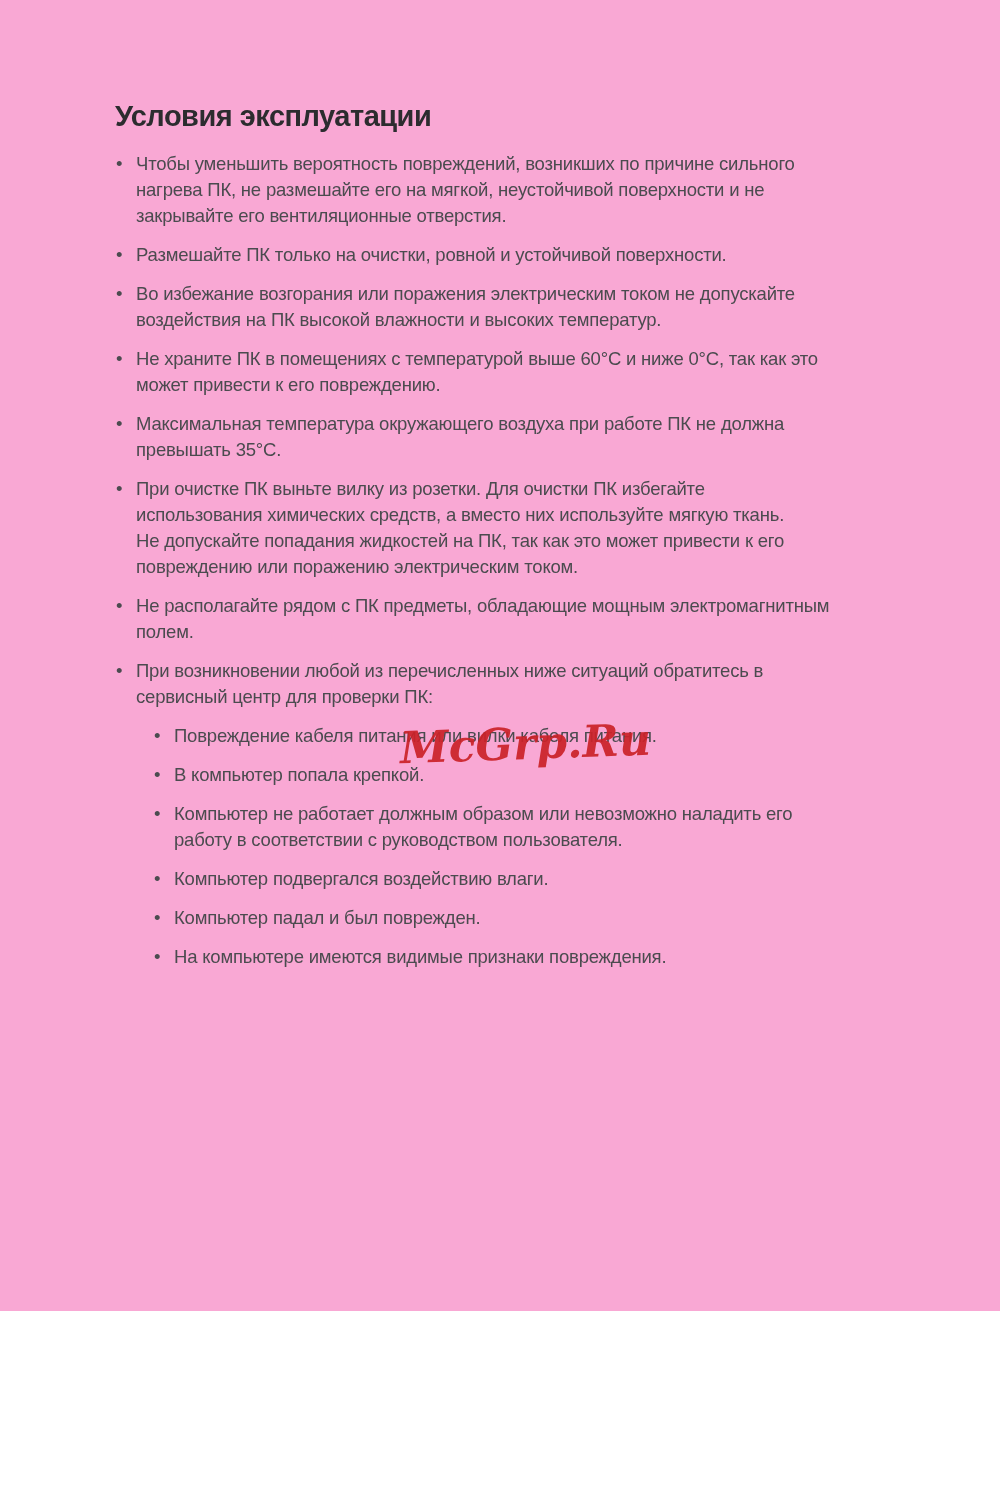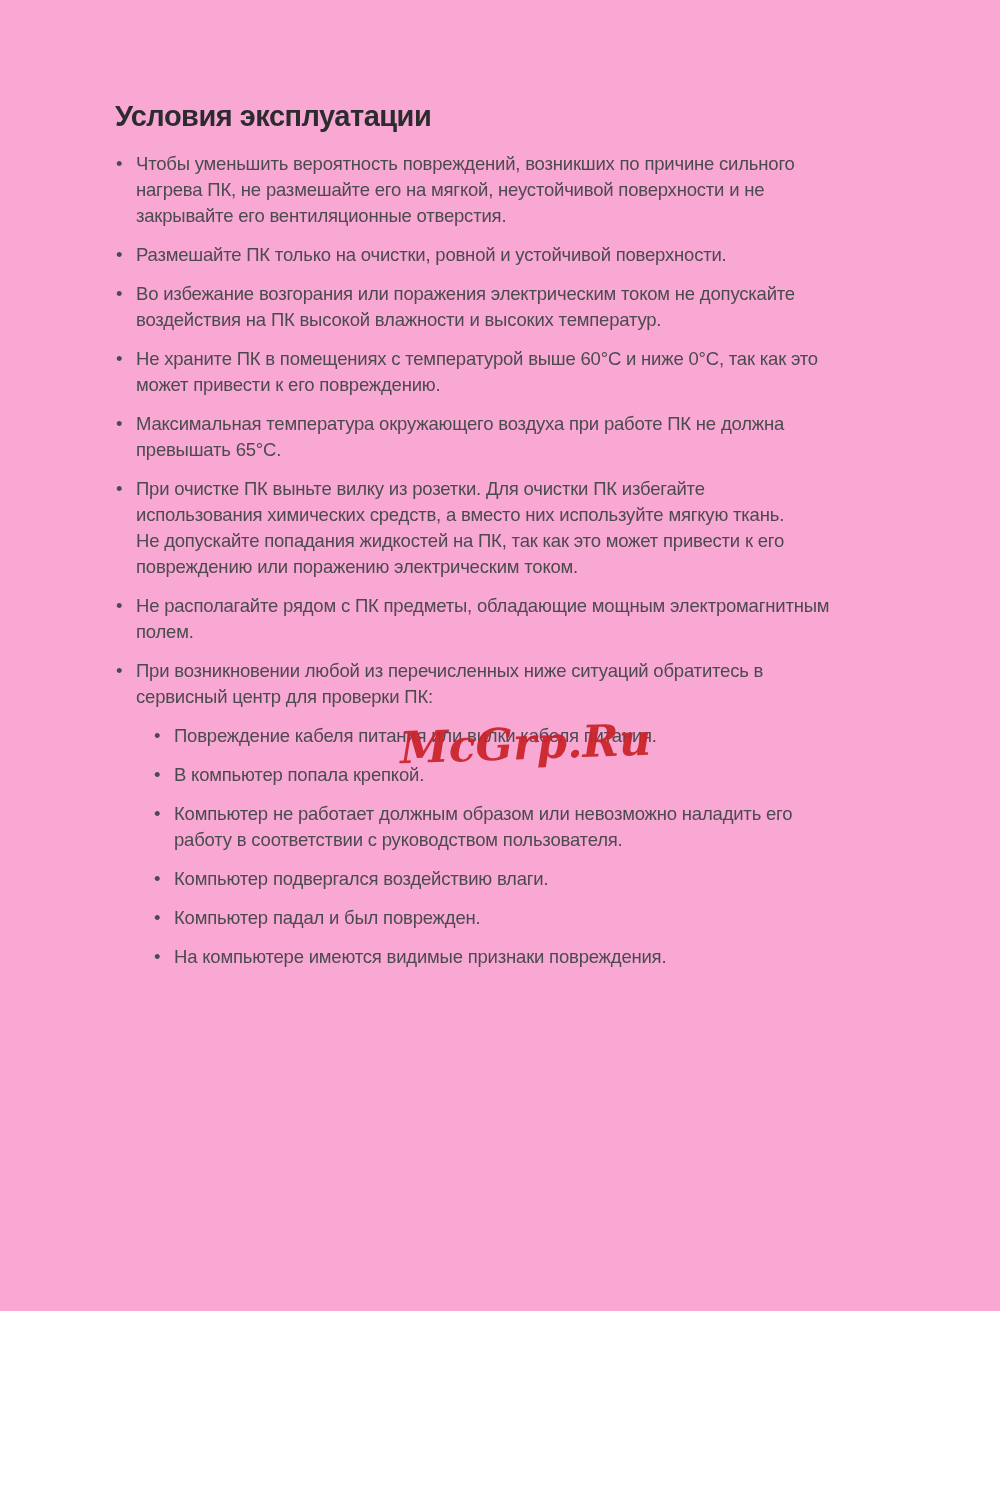--- a/index.html
+++ b/index.html
@@ -105,21 +105,21 @@
       <li>
         <span>Во избежание возгорания или поражения электрическим током не допускайте
 воздействия на ПК высокой влажности и высоких температур.</span>
       </li>
       <li>
         <span>Не храните ПК в помещениях с температурой выше 60°C и ниже 0°C, так как это
 может привести к его повреждению.</span>
       </li>
       <li>
         <span>Максимальная температура окружающего воздуха при работе ПК не должна
-превышать 65°C.</span>
+превышать 35°C.</span>
       </li>
       <li>
         <span>При очистке ПК выньте вилку из розетки. Для очистки ПК избегайте
 использования химических средств, а вместо них используйте мягкую ткань.
 Не допускайте попадания жидкостей на ПК, так как это может привести к его
 повреждению или поражению электрическим током.</span>
       </li>
       <li>
         <span>Не располагайте рядом с ПК предметы, обладающие мощным электромагнитным
 полем.</span>

